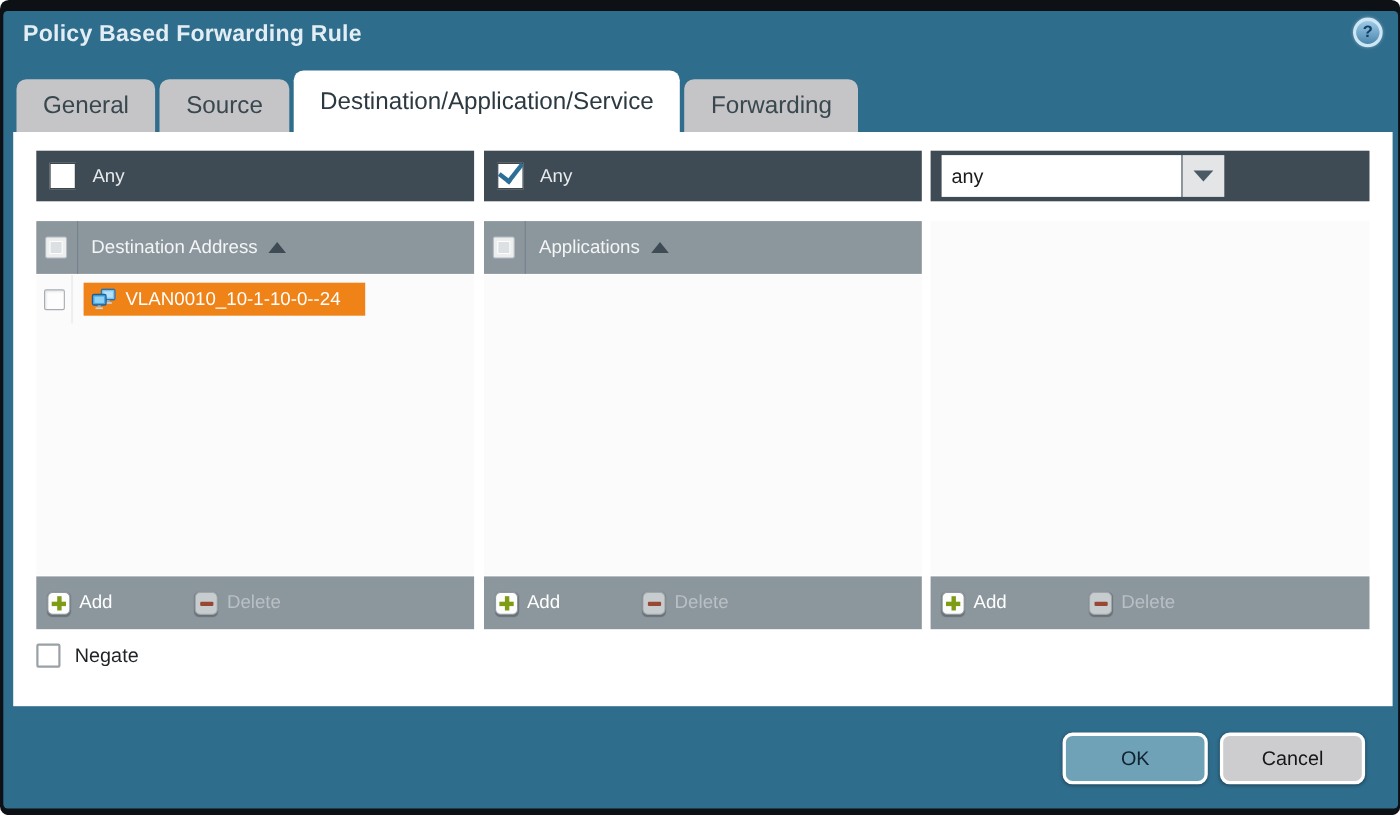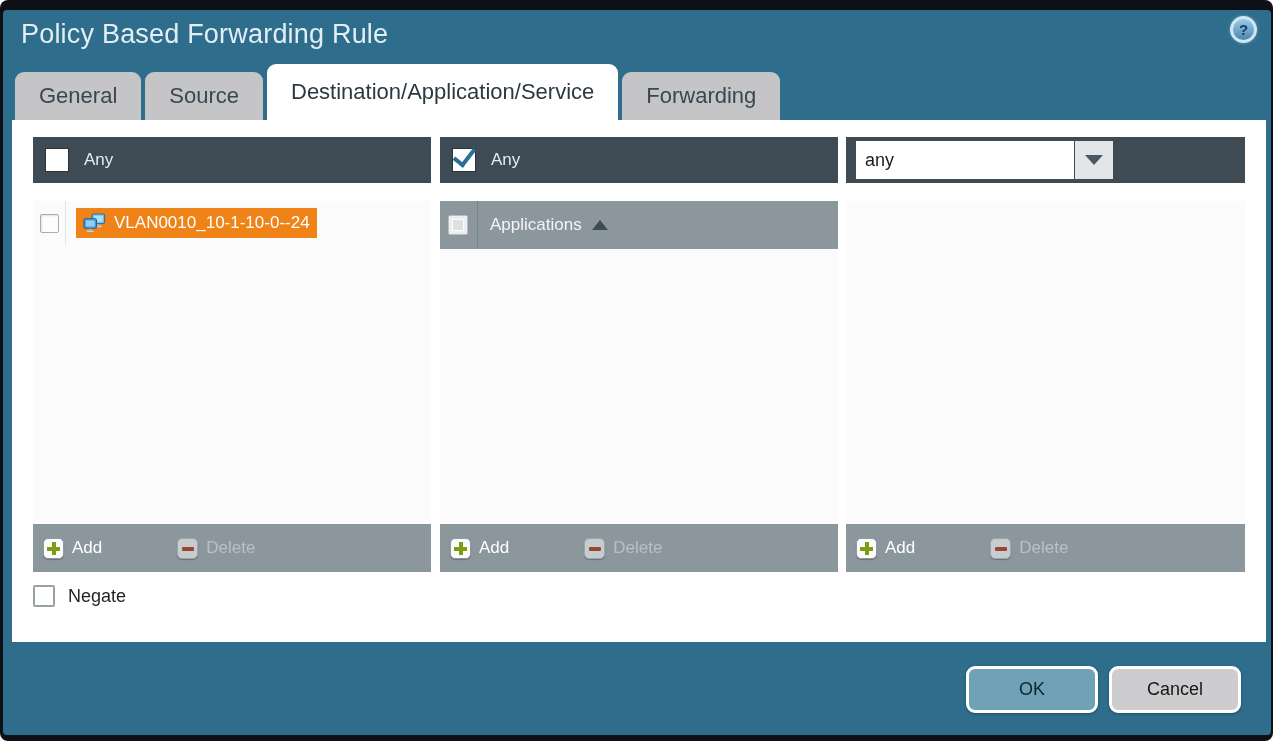--- a/index.html
+++ b/index.html
@@ -2,21 +2,21 @@
 <html><head>
 <meta charset="utf-8">
 <style>
   html,body{margin:0;padding:0;background:#fff;font-family:"Liberation Sans","DejaVu Sans",sans-serif;}
   *{box-sizing:border-box;}
 
   .frame{position:relative;width:1273px;height:741px;background:#0d1014;border-radius:8px;overflow:hidden;}
   .bg-teal{position:absolute;left:3px;top:10px;right:2px;bottom:6px;background:#2f6d8d;border-radius:4px;}
 
   
-  .dlg-title{position:absolute;left:21px;top:19px;font-size:27px;font-weight:400;color:#e3eef4;letter-spacing:.2px;}
+  .dlg-title{position:absolute;left:21px;top:19px;font-size:21px;font-weight:700;color:#e3eef4;letter-spacing:.2px;}
   .help-icon{position:absolute;left:1230px;top:16px;width:27px;height:27px;border-radius:50%;
     border:3px solid #cfe6f4;background:linear-gradient(180deg,#9ecbe8 0%,#4a86ad 100%);
     display:flex;align-items:center;justify-content:center;cursor:pointer;box-shadow:0 0 3px rgba(255,255,255,.4);}
   .help-icon span{font-size:15px;font-weight:bold;color:#123f63;line-height:1;}
 
   
   .tabs-row{position:absolute;left:15px;top:64px;height:56px;display:flex;align-items:flex-end;gap:4px;}
   .tab{height:48px;background:#c5c5c7;border-radius:9px 9px 0 0;display:flex;align-items:center;
     padding:0 24px;font-size:22px;color:#39474f;cursor:pointer;white-space:nowrap;}
   .tab.active{height:56px;background:#ffffff;color:#2c3940;}
@@ -54,21 +54,21 @@
   
   .combo{display:flex;margin-left:4px;height:38px;}
   .combo-input{width:218px;height:38px;border:none;background:#fff;font-family:inherit;font-size:18px;color:#1a1a1a;padding:0 0 0 9px;outline:none;}
   .combo-btn{width:38px;height:38px;background:#e4e5e6;border:none;display:flex;align-items:center;justify-content:center;cursor:pointer;margin-left:1px;}
 
   
   .row{height:44px;display:flex;align-items:center;background:transparent;}
   .row.alt{background:#f0f2f3;}
   .row-check-cell{width:33px;height:100%;display:flex;align-items:center;justify-content:center;border-right:1px solid #e2e4e6;flex:none;}
   .tag{margin-left:10px;height:30px;display:inline-flex;align-items:center;background:#ef8318;color:#ffffff;
-    padding:0 7px 0 6px;font-size:17px;white-space:nowrap;cursor:pointer;}
+    padding:0 22px 0 6px;font-size:17px;white-space:nowrap;cursor:pointer;}
   .net-icon{width:25px;height:21px;margin-right:7px;flex:none;}
 
   
   .foot-btn{display:flex;align-items:center;cursor:pointer;}
   .icon-sq{width:21px;height:21px;border-radius:5px;position:relative;flex:none;box-shadow:0 1px 1px rgba(0,0,0,.25);}
   .add-sq{background:#fdfdfd;border:1px solid #8f9aa0;}
   .add-sq::before,.add-sq::after{content:"";position:absolute;background:#7e9c14;}
   .add-sq::before{left:3px;top:8px;width:13px;height:4px;}
   .add-sq::after{left:8px;top:3px;width:4px;height:13px;}
   .del-sq{background:#c7cccf;border:1px solid #9fa6ab;}
@@ -105,20 +105,26 @@
     <div class="tab active">Destination/Application/Service</div>
     <div class="tab">Forwarding</div>
   </div>
 
   <div class="content"></div>
 
   <div class="panel-col" style="left:33px;">
     <div class="col-top">
       <span class="cb big"></span>
       <span class="any-label">Any</span>
+    </div>
+    <div class="col-head">
+      <span class="cb head-cb"></span>
+      <span class="vsep"></span>
+      <span class="head-label">Destination Address</span>
+      <span class="arrow-up"></span>
     </div>
     <div class="col-list">
         <div class="row">
     <div class="row-check-cell">
       <span class="cb row-cb"></span>
     </div>
     <span class="tag">
       <svg class="net-icon" viewBox="0 0 26 22">
         <rect x="10.5" y="1" width="13" height="10" rx="1.5" fill="#7cc4ee" stroke="#2b72a8" stroke-width="1.2"></rect>
         <rect x="12.5" y="3" width="9" height="6" fill="#b4e2f8"></rect>

